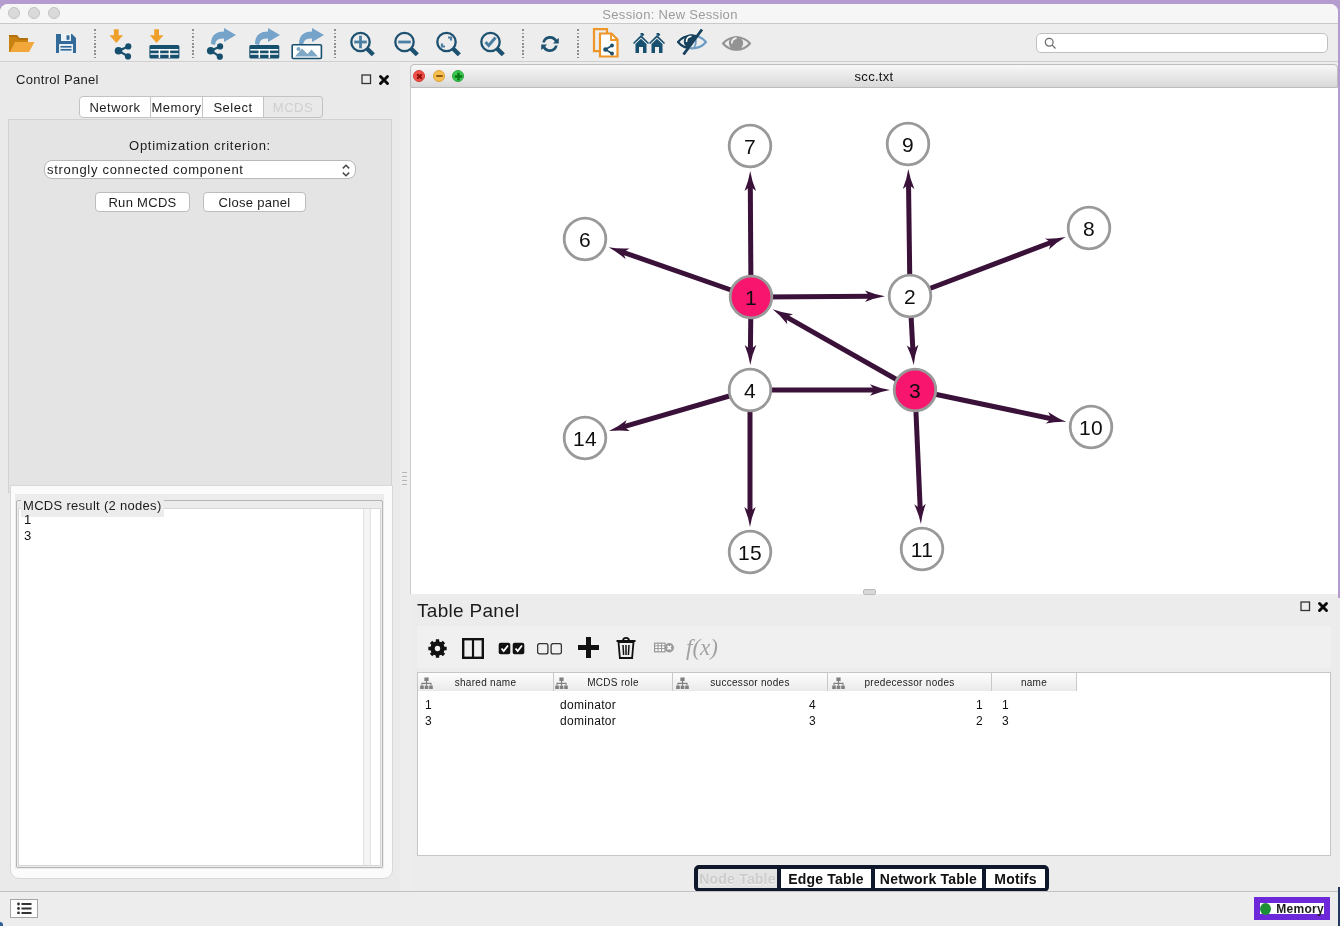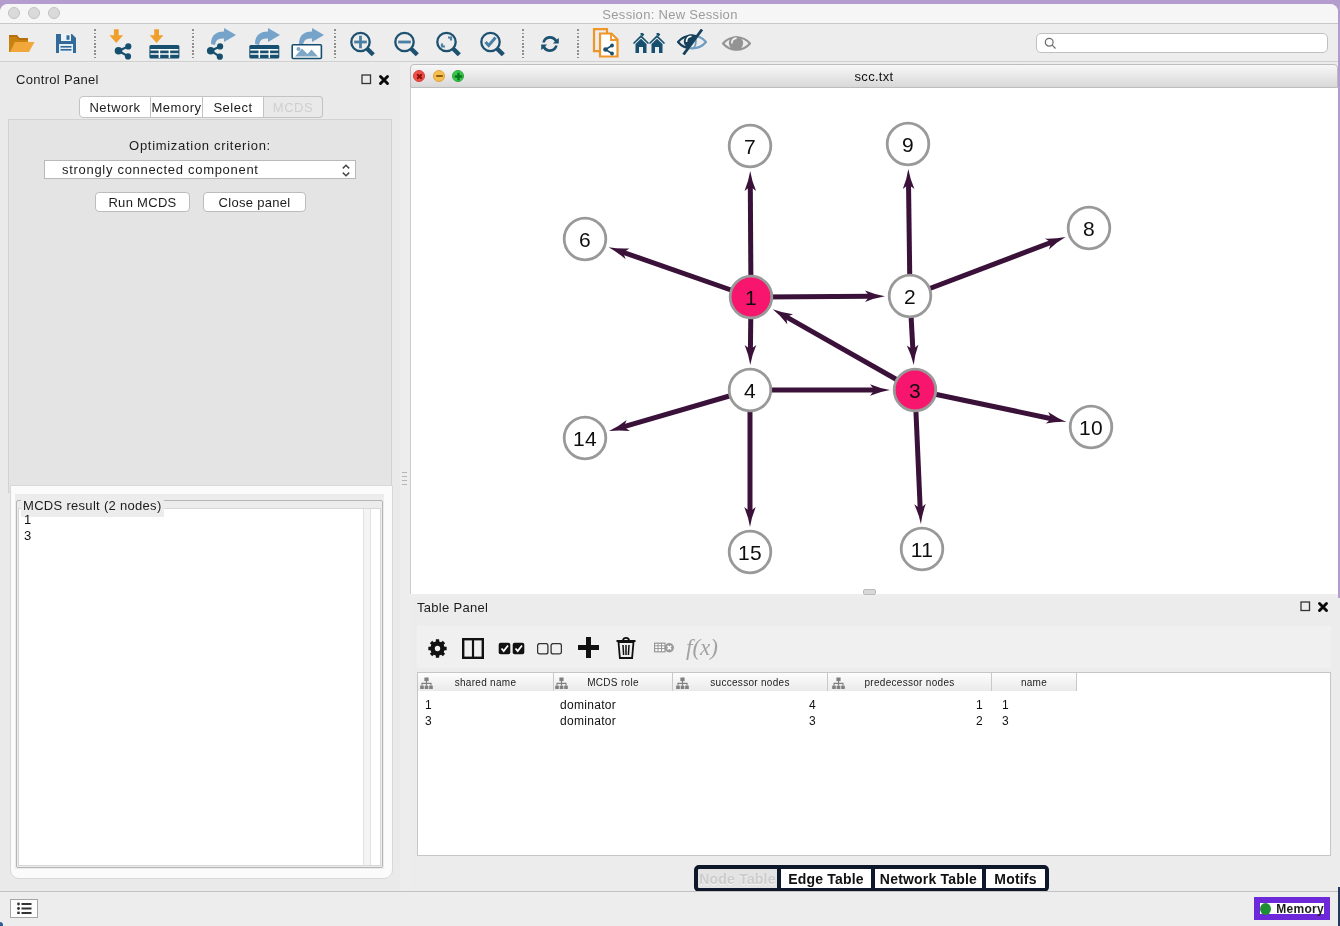--- a/index.html
+++ b/index.html
@@ -11,34 +11,34 @@
 #wtitle{width:100%;text-align:center;top:7px;font-size:13px;color:#9b9b9b}
 #toolbar{left:0;top:25px;width:1338px;height:37px;background:#ededed;border-bottom:1px solid #cfcfcf}
 .vsep{top:29px;width:1.5px;height:29px;background:repeating-linear-gradient(to bottom,#8f8f8f 0 1.5px,transparent 1.5px 3.5px)}
 #search{left:1036px;top:33px;width:292px;height:20px;background:#fff;border:1px solid #c0c0c0;border-radius:5px}
 
 #cpanel{left:0;top:63px;width:400px;height:830px;background:#eaeaea}
 #cphead{left:16px;top:72px;font-size:13px;color:#1c1c1c}
 .tab{height:22px;border:1px solid #c3c3c3;background:#fff;font-size:13px;color:#1c1c1c;display:flex;align-items:center;justify-content:center;letter-spacing:0.5px}
 #cpinner{left:8px;top:119px;width:384px;height:374px;background:#e4e4e4;border:1px solid #d2d2d2}
 #optlabel{left:0;width:400px;top:138px;text-align:center;font-size:13px;color:#1c1c1c;letter-spacing:0.7px}
-#combo{left:44px;top:160px;width:312px;height:19px;background:#fff;border:1px solid #b9b9b9;border-radius:0;font-size:13px;color:#1c1c1c;line-height:17px;padding-left:17px;letter-spacing:0.7px}
+#combo{left:44px;top:160px;width:312px;height:19px;background:#fff;border:1px solid #b9b9b9;border-radius:8px;font-size:13px;color:#1c1c1c;line-height:17px;padding-left:2px;letter-spacing:0.7px}
 .btn{height:20px;background:#fff;border:1px solid #bcbcbc;border-radius:4px;font-size:13px;color:#1c1c1c;display:flex;align-items:center;justify-content:center}
 #groupbox{left:16px;top:500px;width:367px;height:368px;border:1px solid #b5b5b5;border-radius:2px}
 #groupwhite{left:18px;top:508px;width:363px;height:358px;background:#fff;border:1px solid #d7d7d7}
 #grouplabel{left:21px;top:494px;background:#ececec;padding:4px 2px;font-size:13px;color:#1c1c1c}
 #mcdstext{left:24px;top:512px;font-size:13px;color:#111;line-height:16px}
 #gscroll{left:363px;top:509px;width:8px;height:356px;background:#f4f4f4;border-left:1px solid #e2e2e2;border-right:1px solid #e2e2e2}
 #ntitle{left:410px;top:64px;width:928px;height:24px;background:linear-gradient(#f8f8f8,#d8d8d8);border:1px solid #bdbdbd;border-radius:4px 4px 0 0}
 #ntext{width:100%;top:5px;text-align:center;font-size:13px;font-weight:normal;color:#111}
 .mac{width:12px;height:12px;border-radius:50%;top:70px}
 #canvas{left:410px;top:88px;width:928px;height:506px;background:#fff;border-left:1px solid #ccc}
 
 #tpanel{left:410px;top:598px;width:930px;height:295px;background:#ececec}
-#tphead{left:417px;top:600px;font-size:13px;color:#1c1c1c}
+#tphead{left:417px;top:600px;font-size:19px;color:#1c1c1c}
 #ttoolbar{left:417px;top:626px;width:914px;height:42px;background:#f0f0f0}
 #ttable{left:417px;top:672px;width:914px;height:184px;background:#fff;border:1px solid #c6c6c6}
 .hcell{top:0;height:18px;border-right:1px solid #c9c9c9;font-size:10px;color:#1c1c1c}
 .hlabel{width:100%;text-align:center;top:4px}
 .trow{font-size:12px;color:#111;height:16px}
 .tabs2{height:27px;background:#fff;border:4px solid #0f172a;font-size:14px;font-weight:600;letter-spacing:0.2px;display:flex;align-items:center;justify-content:center}
 
 #sbar{left:0;top:891px;width:1338px;height:35px;background:#ededed;border-top:1px solid #c2c2c2}
 #membtn{left:1254px;top:897px;width:76px;height:23px;background:#fdfdfd;border:6px solid #6d28d9;font-size:12px;font-weight:600;color:#1c1c1c;display:flex;align-items:center;justify-content:center;gap:5px}
 #listbtn{left:10px;top:899px;width:28px;height:19px;background:#fdfdfd;border:1px solid #a6a6a6}

